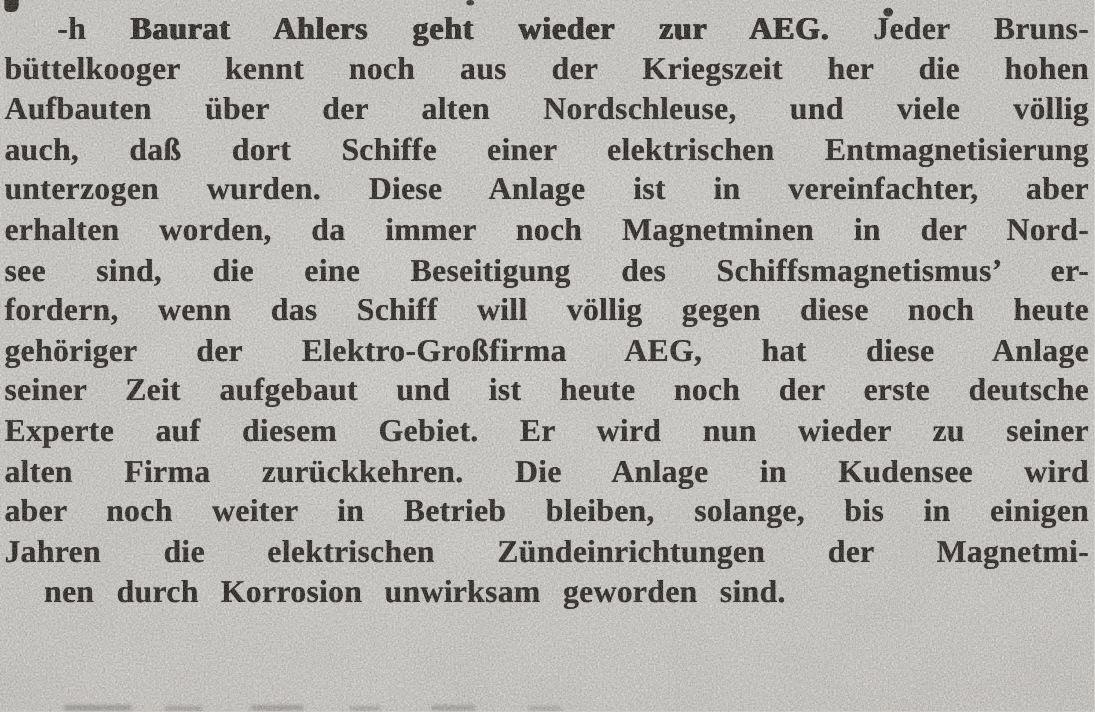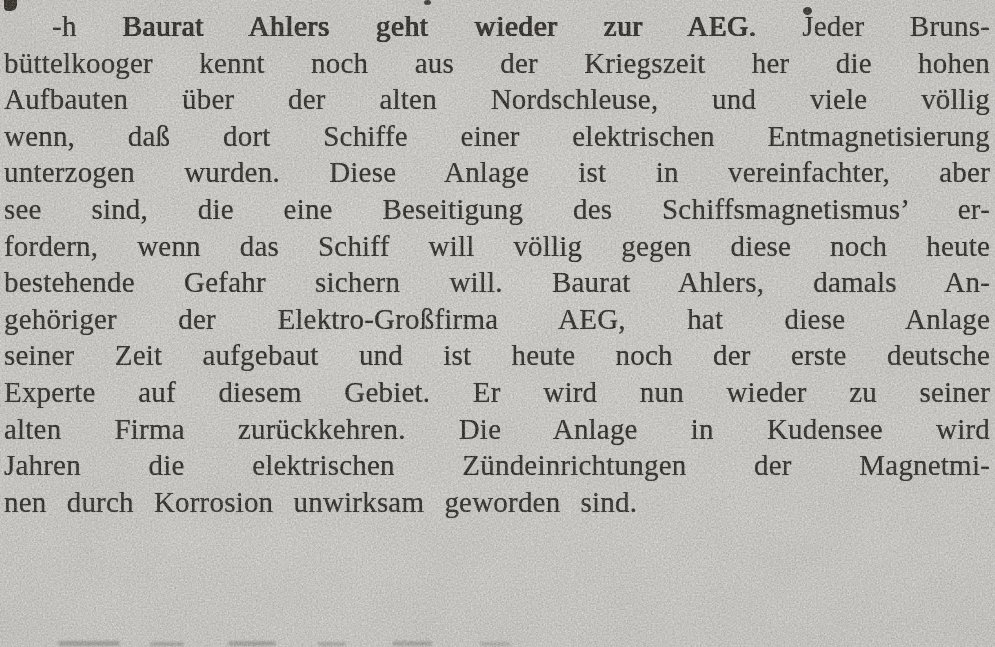--- a/index.html
+++ b/index.html
@@ -16,39 +16,40 @@
     height: 647px;
     background: radial-gradient(ellipse 130% 95% at 48% 42%,
                 #dddbd7 0%, #d7d5d1 50%, #cecbc7 100%);
   }
   .textblock {
     position: absolute;
     left: 4px;
     top: 8px;
     width: 986px;
     font-family: "Liberation Serif", "DejaVu Serif", serif;
-    font-weight: 400;
+    font-weight: 700;
     font-size: 29px;
     line-height: 36.6px;
     color: #211d19;
     letter-spacing: 0.2px;
     text-shadow: 0 0 0.7px rgba(33, 29, 25, 0.75);
   }
   .line {
     height: 36.6px;
     text-align: justify;
     text-align-last: justify;
     white-space: normal;
   }
   .line.first {
     text-indent: 48px;
   }
   .line.last {
     text-align-last: left;
     word-spacing: 0.44em;
+    margin-left: 36px;
   }
   .headline {
     letter-spacing: 0.7px;
     text-shadow: 0.8px 0 0 currentColor,
                  -0.4px 0 0 currentColor,
                  0 0 0.7px rgba(33, 29, 25, 0.8);
   }
   .author {
     letter-spacing: 0.4px;
   }
@@ -88,29 +89,30 @@
 <body>
 
 <div class="paper">
 
   <div class="textblock">
 
     <div class="line first"><span class="author">-h</span> <span class="headline">Baurat Ahlers geht wieder zur AEG.</span> <span>Jeder Bruns-</span></div>
 
     <div class="line">büttelkooger kennt noch aus der Kriegszeit her die hohen</div>
     <div class="line">Aufbauten über der alten Nordschleuse, und viele völlig</div>
-    <div class="line">wenn, daß dort Schiffe einer elektrischen Entmagnetisierung</div>
+    <div class="line">auch, daß dort Schiffe einer elektrischen Entmagnetisierung</div>
     <div class="line">unterzogen wurden. Diese Anlage ist in vereinfachter, aber</div>
+    <div class="line">erhalten worden, da immer noch Magnetminen in der Nord-</div>
     <div class="line">see sind, die eine Beseitigung des Schiffsmagnetismus’ er-</div>
     <div class="line">fordern, wenn das Schiff will völlig gegen diese noch heute</div>
-    <div class="line">bestehende Gefahr sichern will. Baurat Ahlers, damals An-</div>
     <div class="line">gehöriger der Elektro-Großfirma AEG, hat diese Anlage</div>
     <div class="line">seiner Zeit aufgebaut und ist heute noch der erste deutsche</div>
     <div class="line">Experte auf diesem Gebiet. Er wird nun wieder zu seiner</div>
     <div class="line">alten Firma zurückkehren. Die Anlage in Kudensee wird</div>
+    <div class="line">aber noch weiter in Betrieb bleiben, solange, bis in einigen</div>
     <div class="line">Jahren die elektrischen Zündeinrichtungen der Magnetmi-</div>
 
     <div class="line last">nen durch Korrosion unwirksam geworden sind.</div>
 
   </div>
 
   <div class="corner-blob"></div>
   <div class="fleck" style="left:803px; top:7px; width:9px; height:8px;"></div>
   <div class="fleck" style="left:424px; top:0px; width:7px; height:5px;"></div>
 

